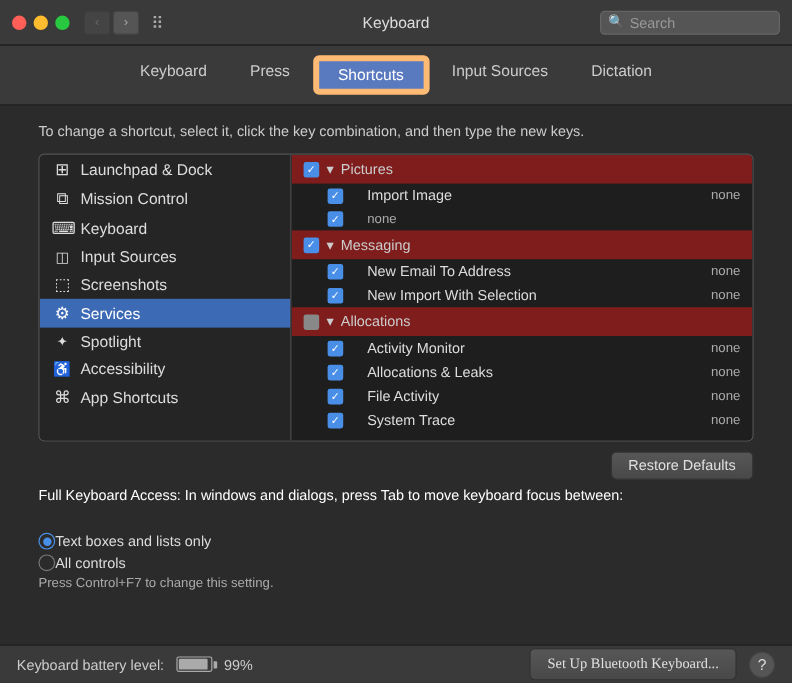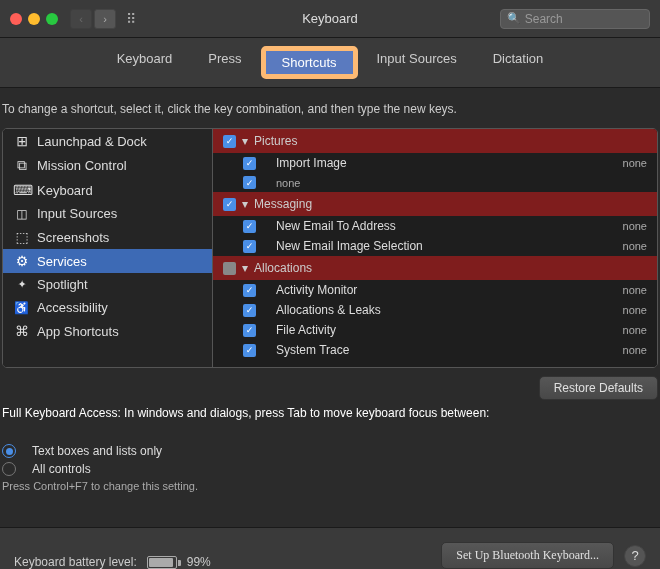--- a/index.html
+++ b/index.html
@@ -114,21 +114,21 @@
       border: 1px solid transparent;
     }
     .tab.active {
       background: #5a7abf;
       color: #fff;
       border: 5px solid #fdba74;
     }
 
     
     .content {
-      padding: 14px 2px 10px;
+      padding: 14px 32px 10px;
     }
 
     .instruction {
       font-size: 12px;
       color: #ccc;
       margin-bottom: 12px;
     }
 
     .pane-container {
       display: flex;
@@ -243,21 +243,21 @@
       margin: 4px 0 6px;
     }
     .fka-title {
       font-size: 12px;
       color: #ffffff;
       margin-bottom: 24px;
     }
     .radio-option {
       display: flex;
       align-items: flex-start;
-      gap: 16px;
+      gap: 0;
       margin-bottom: 4px;
     }
     .radio-outer {
       width: 14px;
       height: 14px;
       border-radius: 50%;
       border: 1.5px solid #777;
       display: flex;
       align-items: center;
       justify-content: center;
@@ -277,25 +277,25 @@
       font-size: 11px;
       color: #aaa;
       margin-top: 4px;
     }
 
     .bottom-bar {
       position: absolute;
       bottom: 0;
       left: 0;
       right: 0;
-      height: 42px;
+      height: 32px;
       background: #3a3a3a;
       border-top: 1px solid #1a1a1a;
       display: flex;
-      align-items: flex-end;
+      align-items: center;
       padding: 0 14px;
       gap: 10px;
     }
     .battery-label { font-size: 12px; color: #ccc; }
     .battery-icon {
       display: flex;
       align-items: center;
       gap: 3px;
     }
     .battery-body {
@@ -463,21 +463,21 @@
         <div class="checkbox">
             <span class="checkmark"></span>
           </div>
         <span class="shortcut-label">New Email To Address</span>
         <span class="shortcut-key">none</span>
       </div>
       <div class="shortcut-row">
         <div class="checkbox">
             <span class="checkmark"></span>
           </div>
-        <span class="shortcut-label">New Email Image Selection</span>
+        <span class="shortcut-label">New Import With Selection</span>
         <span class="shortcut-key">none</span>
       </div>
 
       <div class="shortcut-section-header">
         <div class="checkbox partial" style="background:#888;"></div>
         <span class="triangle-down"></span>
         <span>Allocations</span>
       </div>
       <div class="shortcut-row">
         <div class="checkbox">

